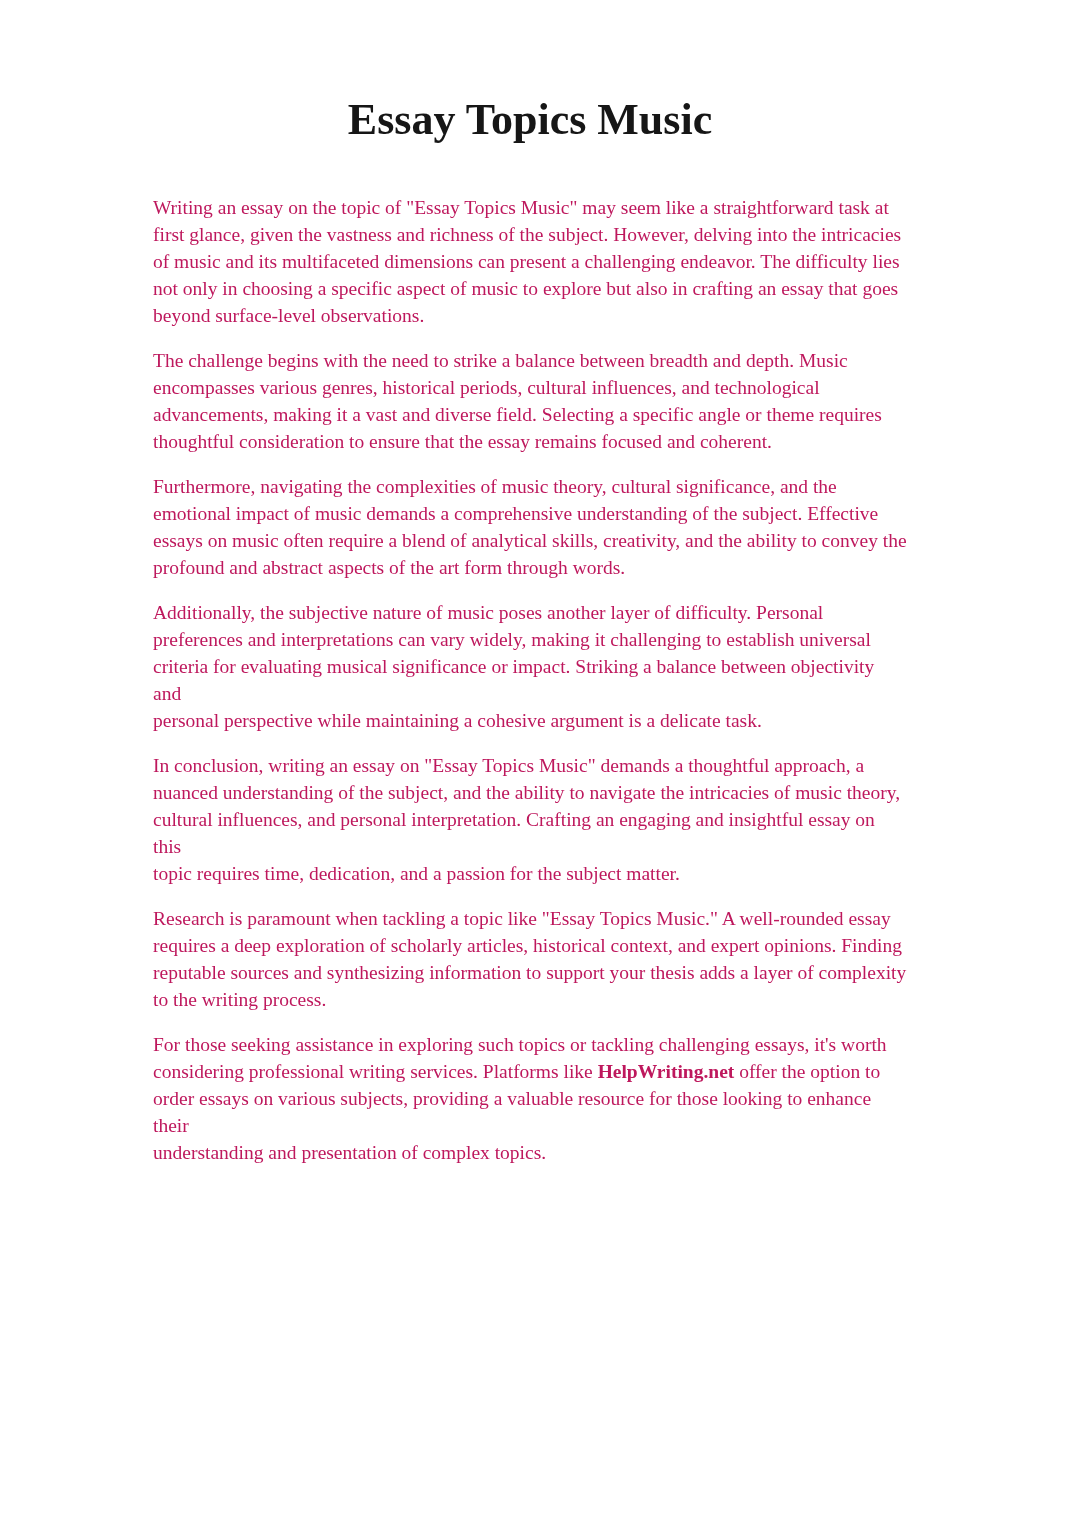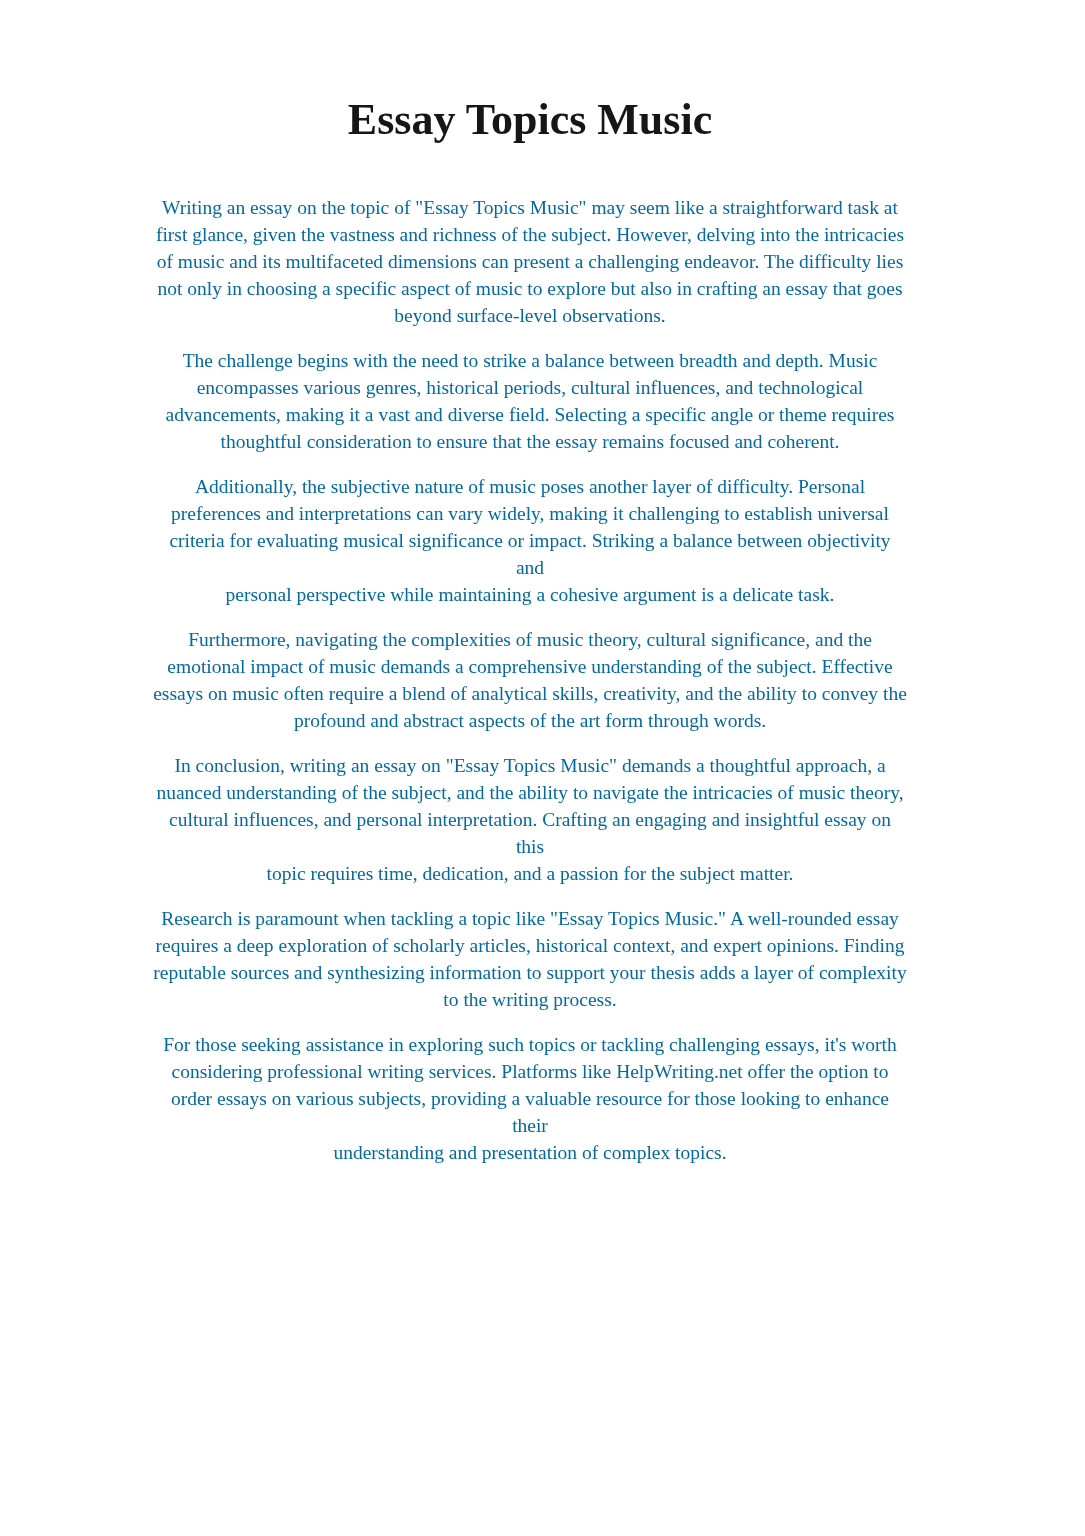--- a/index.html
+++ b/index.html
@@ -31,52 +31,52 @@
     letter-spacing: 0px;
     color: #161616;
   }
   .essay {
     margin-top: 52px;
   }
   .essay p {
     margin: 0 0 18px 0;
     font-size: 19.5px;
     line-height: 27px;
-    text-align: center;
+    text-align: left;
     white-space: pre-line;
-    color: #0369a1;
+    color: #be185d;
   }
   .essay p b {
-    font-weight: normal;
+    font-weight: bold;
   }
 </style>
 </head>
 <body>
 
 <div class="page">
   <div class="content">
     <h1 class="doc-title">Essay Topics Music</h1>
     <div class="essay">
       <p>Writing an essay on the topic of "Essay Topics Music" may seem like a straightforward task at
 first glance, given the vastness and richness of the subject. However, delving into the intricacies
 of music and its multifaceted dimensions can present a challenging endeavor. The difficulty lies
 not only in choosing a specific aspect of music to explore but also in crafting an essay that goes
 beyond surface-level observations.</p>
       <p>The challenge begins with the need to strike a balance between breadth and depth. Music
 encompasses various genres, historical periods, cultural influences, and technological
 advancements, making it a vast and diverse field. Selecting a specific angle or theme requires
 thoughtful consideration to ensure that the essay remains focused and coherent.</p>
+      <p>Furthermore, navigating the complexities of music theory, cultural significance, and the
+emotional impact of music demands a comprehensive understanding of the subject. Effective
+essays on music often require a blend of analytical skills, creativity, and the ability to convey the
+profound and abstract aspects of the art form through words.</p>
       <p>Additionally, the subjective nature of music poses another layer of difficulty. Personal
 preferences and interpretations can vary widely, making it challenging to establish universal
 criteria for evaluating musical significance or impact. Striking a balance between objectivity and
 personal perspective while maintaining a cohesive argument is a delicate task.</p>
-      <p>Furthermore, navigating the complexities of music theory, cultural significance, and the
-emotional impact of music demands a comprehensive understanding of the subject. Effective
-essays on music often require a blend of analytical skills, creativity, and the ability to convey the
-profound and abstract aspects of the art form through words.</p>
       <p>In conclusion, writing an essay on "Essay Topics Music" demands a thoughtful approach, a
 nuanced understanding of the subject, and the ability to navigate the intricacies of music theory,
 cultural influences, and personal interpretation. Crafting an engaging and insightful essay on this
 topic requires time, dedication, and a passion for the subject matter.</p>
       <p>Research is paramount when tackling a topic like "Essay Topics Music." A well-rounded essay
 requires a deep exploration of scholarly articles, historical context, and expert opinions. Finding
 reputable sources and synthesizing information to support your thesis adds a layer of complexity
 to the writing process.</p>
       <p><span>For those seeking assistance in exploring such topics or tackling challenging essays, it's worth
 considering professional writing services. Platforms like </span><b>HelpWriting.net</b><span> offer the option to

